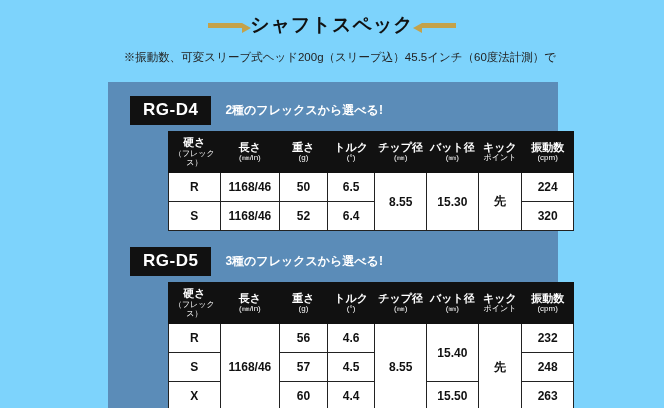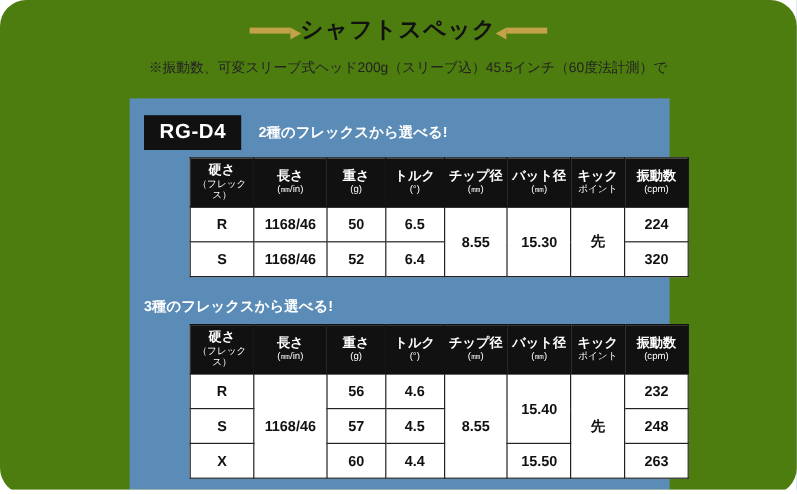--- a/index.html
+++ b/index.html
@@ -9,22 +9,21 @@
   body {
     width: 664px; height: 412px;
     background: #ffffff;
     font-family: "Liberation Sans", sans-serif;
     overflow: hidden;
     position: relative;
   }
   .page {
     position: relative;
     width: 664px; height: 412px;
-    background: #4d7c0f;
-    border-radius: 22px;
+    background: #7dd3fc;
   }
   
   .header {
     padding: 12px 0 0 0;
     display: flex;
     align-items: center;
     justify-content: center;
     gap: 8px;
   }
   .rule-left, .rule-right {
@@ -60,21 +59,21 @@
     font-size: 11.5px;
     color: #222222;
     line-height: 1.6;
   }
   
   .panel {
     position: absolute;
     left: 108px; top: 82px;
     width: 450px; height: 326px;
     background: #5b8cb8;
-    padding: 14px 22px 0 12px;
+    padding: 14px 22px 0 22px;
   }
   .block { margin-bottom: 6px; }
   .block-head {
     display: flex;
     align-items: center;
     gap: 14px;
     margin-bottom: 6px;
   }
   .model-badge {
     background: #111111;
@@ -224,20 +223,21 @@
             <td>52</td>
             <td>6.4</td>
             <td>320</td>
           </tr>
         </tbody>
       </table>
     </div>
 
     <div class="block" style="margin-top:16px">
       <div class="block-head">
+        <span class="model-badge">RG-D5</span>
         <span class="flex-note">3種のフレックスから選べる!</span>
       </div>
       <table>
         <colgroup>
           <col class="c0">
             <col class="c1">
             <col class="c2">
             <col class="c3">
           <col class="c4">
             <col class="c5">

